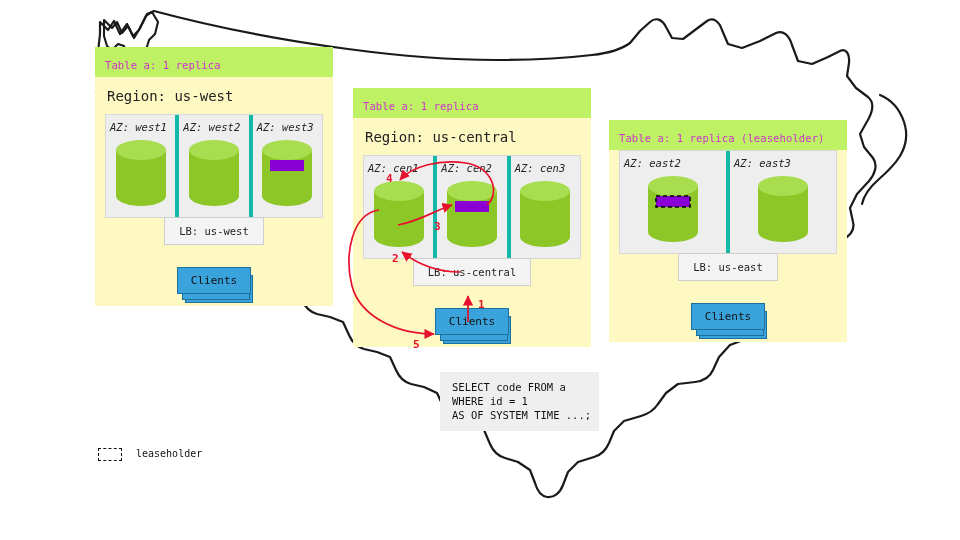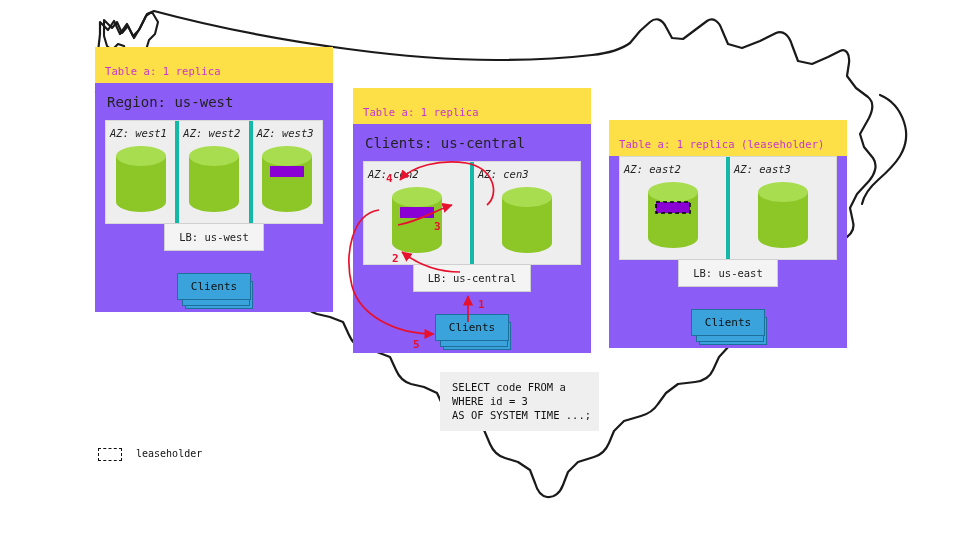--- a/index.html
+++ b/index.html
@@ -1,23 +1,23 @@
 <!DOCTYPE html>
 <html><head>
 <meta charset="utf-8">
 <style>
   html,body{margin:0;padding:0;background:#fff;}
   body{width:960px;height:540px;position:relative;overflow:hidden;
        font-family:"DejaVu Sans Mono","Liberation Mono",monospace;}
   #stage{position:absolute;left:0;top:0;width:960px;height:540px;}
   .map-layer{position:absolute;left:0;top:0;width:960px;height:540px;z-index:1;}
   .region{position:absolute;z-index:3;}
-  .region-header{background:#fde047;color:#cc33cc;font-size:10.5px;
-       padding:18px 10px 6px 10px;letter-spacing:0.1px;white-space:nowrap;}
-  .region-body{background:#8b5cf6;padding:0 10px 12px 10px;}
+  .region-header{background:#bef264;color:#cc33cc;font-size:10.5px;
+       padding:12px 10px 6px 10px;letter-spacing:0.1px;white-space:nowrap;}
+  .region-body{background:#fef9c3;padding:0 10px 12px 10px;}
   .region-title{font-size:14px;color:#222;padding:11px 2px 10px 2px;white-space:nowrap;}
   .az-row{display:flex;background:#eeeeee;border:1px solid #d8d8d8;}
   .az{flex:1;padding:6px 4px 10px 4px;text-align:left;position:relative;font-style:italic;}
   .az + .az{border-left:4px solid #14b8a6;}
   .az-label{font-size:10.5px;color:#222;white-space:nowrap;margin-bottom:6px;}
   .cyl-wrap{display:flex;justify-content:center;}
   .lb{background:#f4f4f4;border:1px solid #cfcfcf;font-size:10.5px;color:#222;
       padding:7px 14px;margin:-1px auto 0 auto;width:max-content;
       position:relative;z-index:4;}
   .clients-wrap{display:flex;justify-content:center;margin-top:22px;}
@@ -254,22 +254,31 @@
           <div class="card" style="left:5px;top:5px;width:66px;height:26px;"></div>
           <div class="front">Clients</div>
         </div>
       </div>
     </div>
   </div>
 
   <div class="region" id="reg-central" style="left:353px;top:88px;width:238px;">
     <div class="region-header">Table a: 1 replica</div>
     <div class="region-body">
-      <div class="region-title">Clients: us-central</div>
+      <div class="region-title">Region: us-central</div>
       <div class="az-row">
+        <div class="az">
+          <div class="az-label">AZ: cen1</div>
+          <div class="cyl-wrap">
+            <svg width="56" height="68" viewBox="0 0 56 68">
+              <path d="M3,11 L3,57 A25,10 0 0 0 53,57 L53,11 Z" fill="#8cc627"></path>
+              <ellipse cx="28" cy="11" rx="25" ry="10" fill="#a8dd4f"></ellipse>
+            </svg>
+          </div>
+        </div>
         <div class="az">
           <div class="az-label">AZ: cen2</div>
           <div class="cyl-wrap">
             <svg width="56" height="68" viewBox="0 0 56 68">
               <path d="M3,11 L3,57 A25,10 0 0 0 53,57 L53,11 Z" fill="#8cc627"></path>
               <ellipse cx="28" cy="11" rx="25" ry="10" fill="#a8dd4f"></ellipse>
               <rect x="11" y="21" width="34" height="11" fill="#8a00d4"></rect>
             </svg>
           </div>
         </div>
@@ -323,21 +332,21 @@
         <div class="clients">
           <div class="card" style="left:8px;top:8px;width:66px;height:26px;"></div>
           <div class="card" style="left:5px;top:5px;width:66px;height:26px;"></div>
           <div class="front">Clients</div>
         </div>
       </div>
     </div>
   </div>
 
   <div class="sql" style="left:440px;top:372px;width:135px;">SELECT code FROM a
-WHERE id = 3
+WHERE id = 1
 AS OF SYSTEM TIME ...;</div>
 
   <div class="legend" style="left:98px;top:448px;">
     <div class="legend-swatch"></div>
     <div class="legend-label">leaseholder</div>
   </div>
 
   <svg class="arrows" viewBox="0 0 960 540" xmlns="http://www.w3.org/2000/svg">
     <defs>
       <marker id="ah" markerWidth="7" markerHeight="7" refX="5.6" refY="3" orient="auto" markerUnits="strokeWidth">

